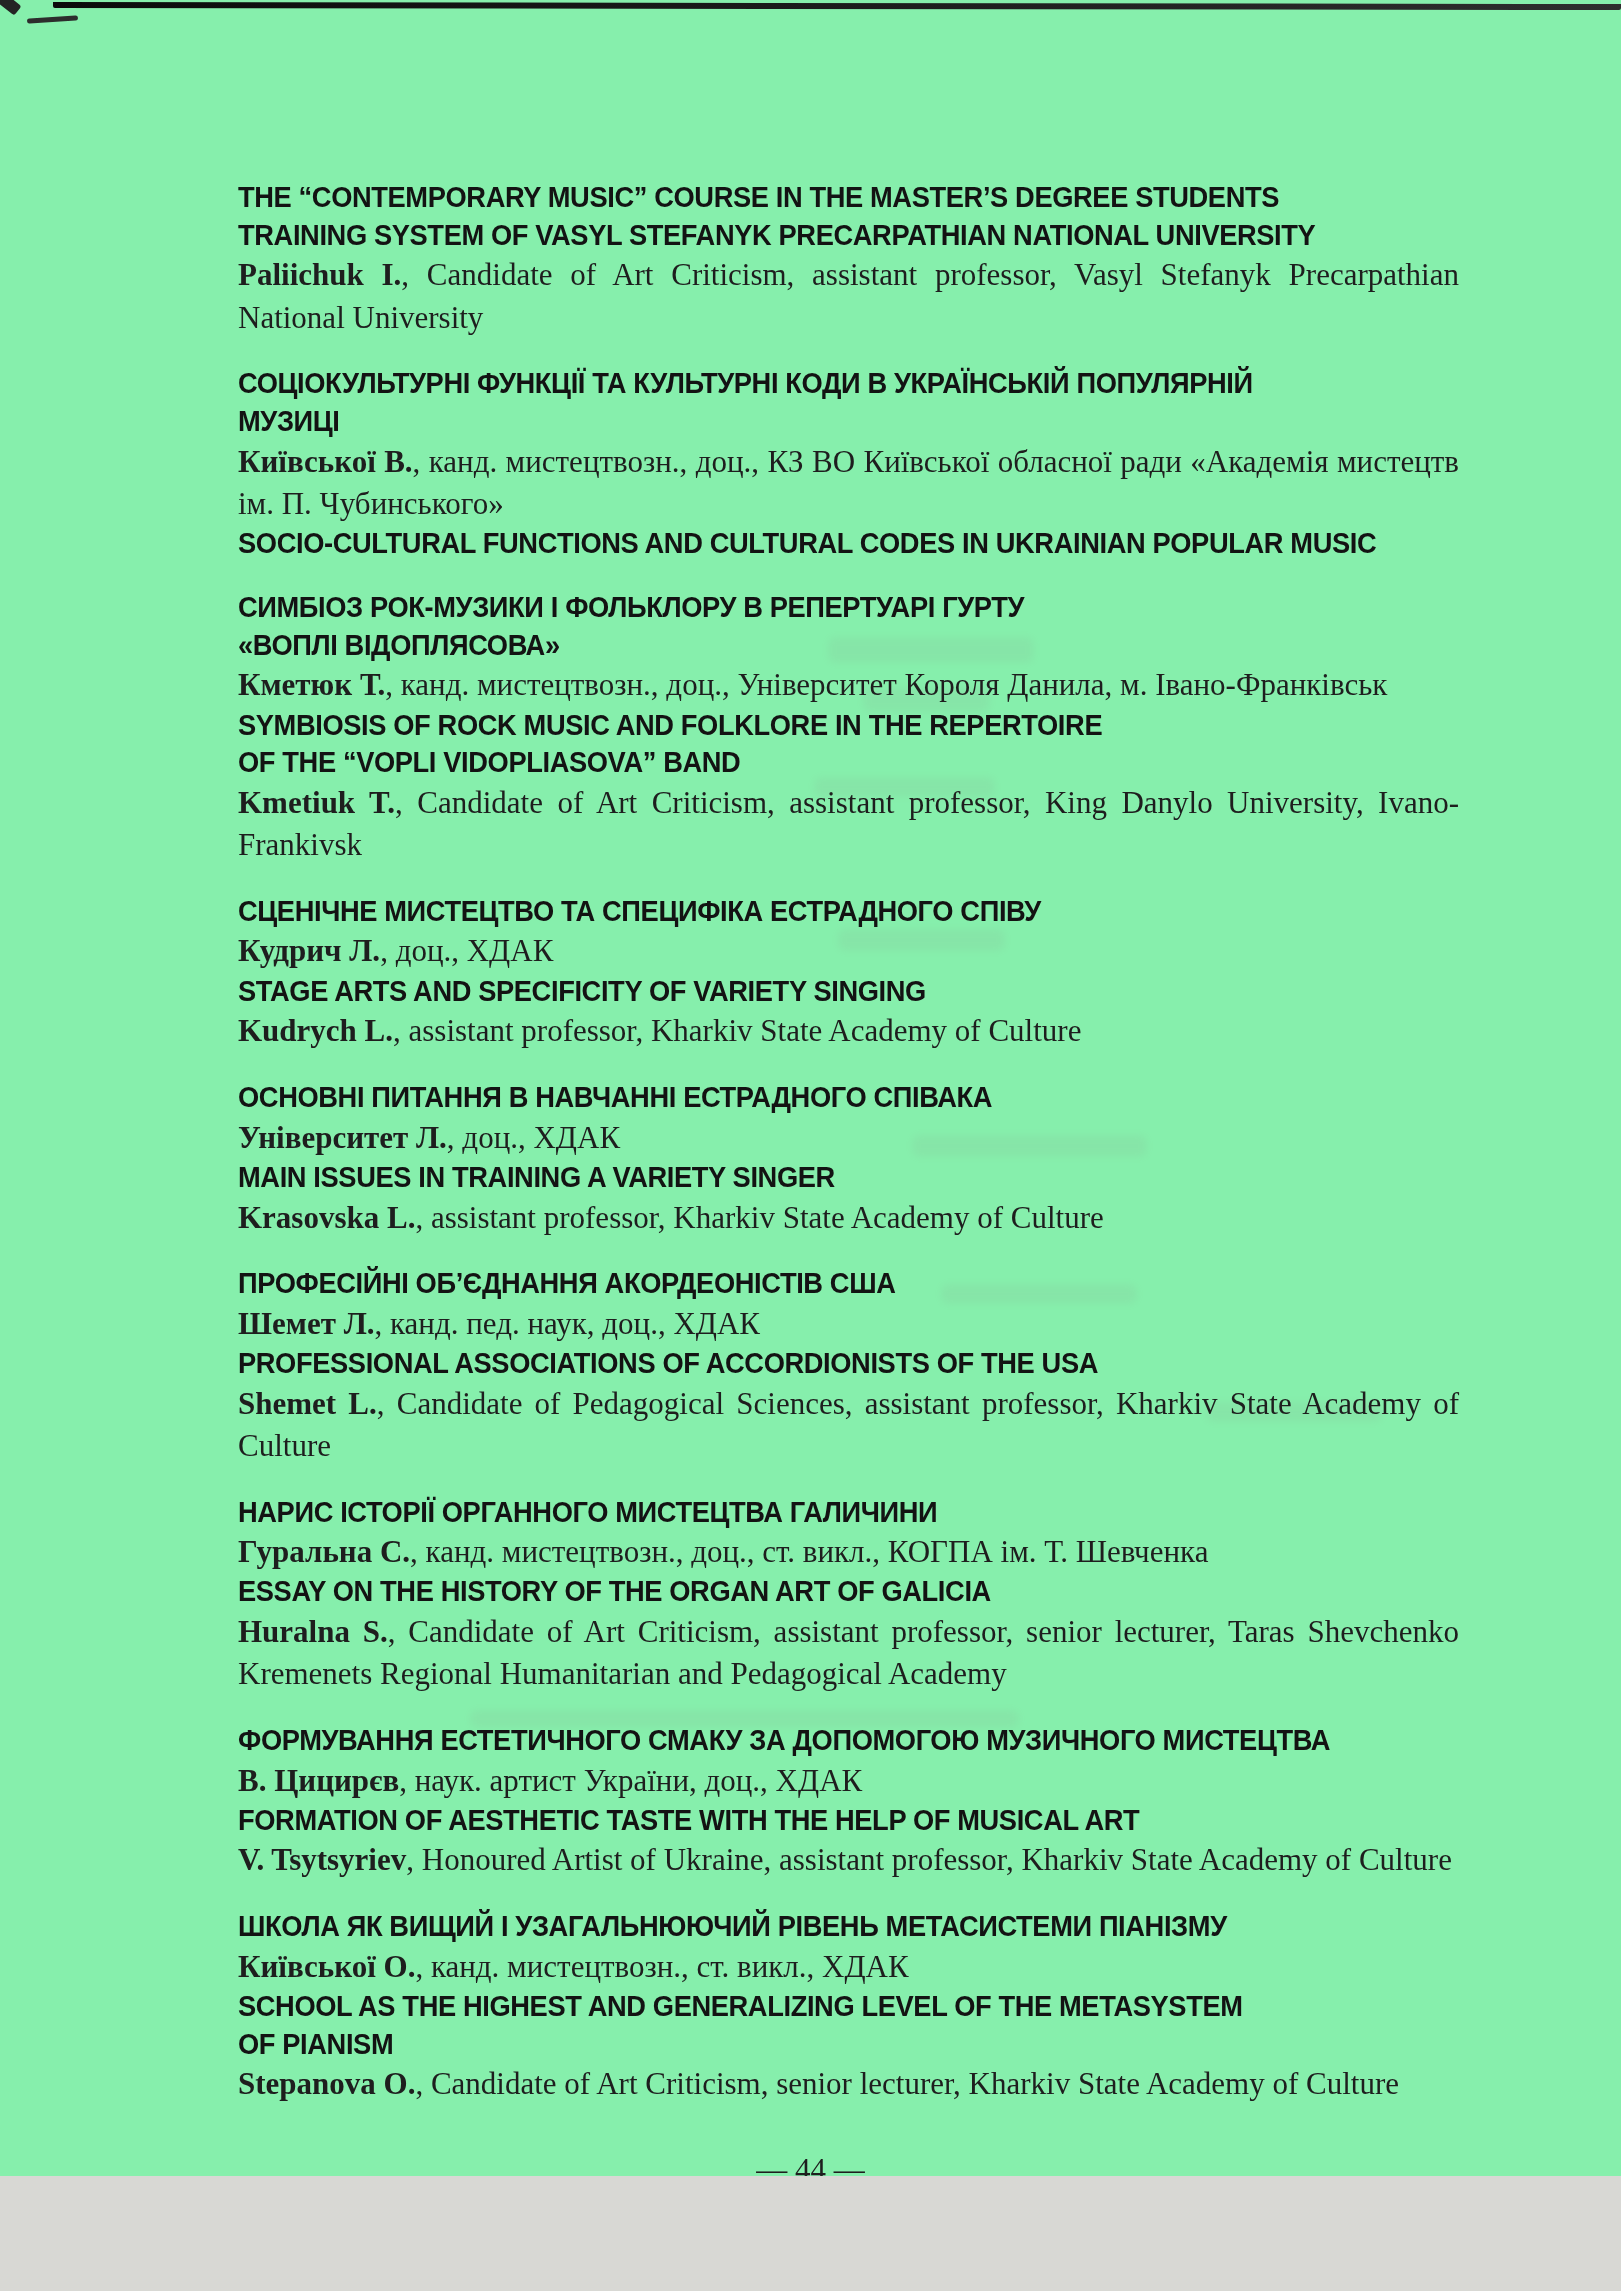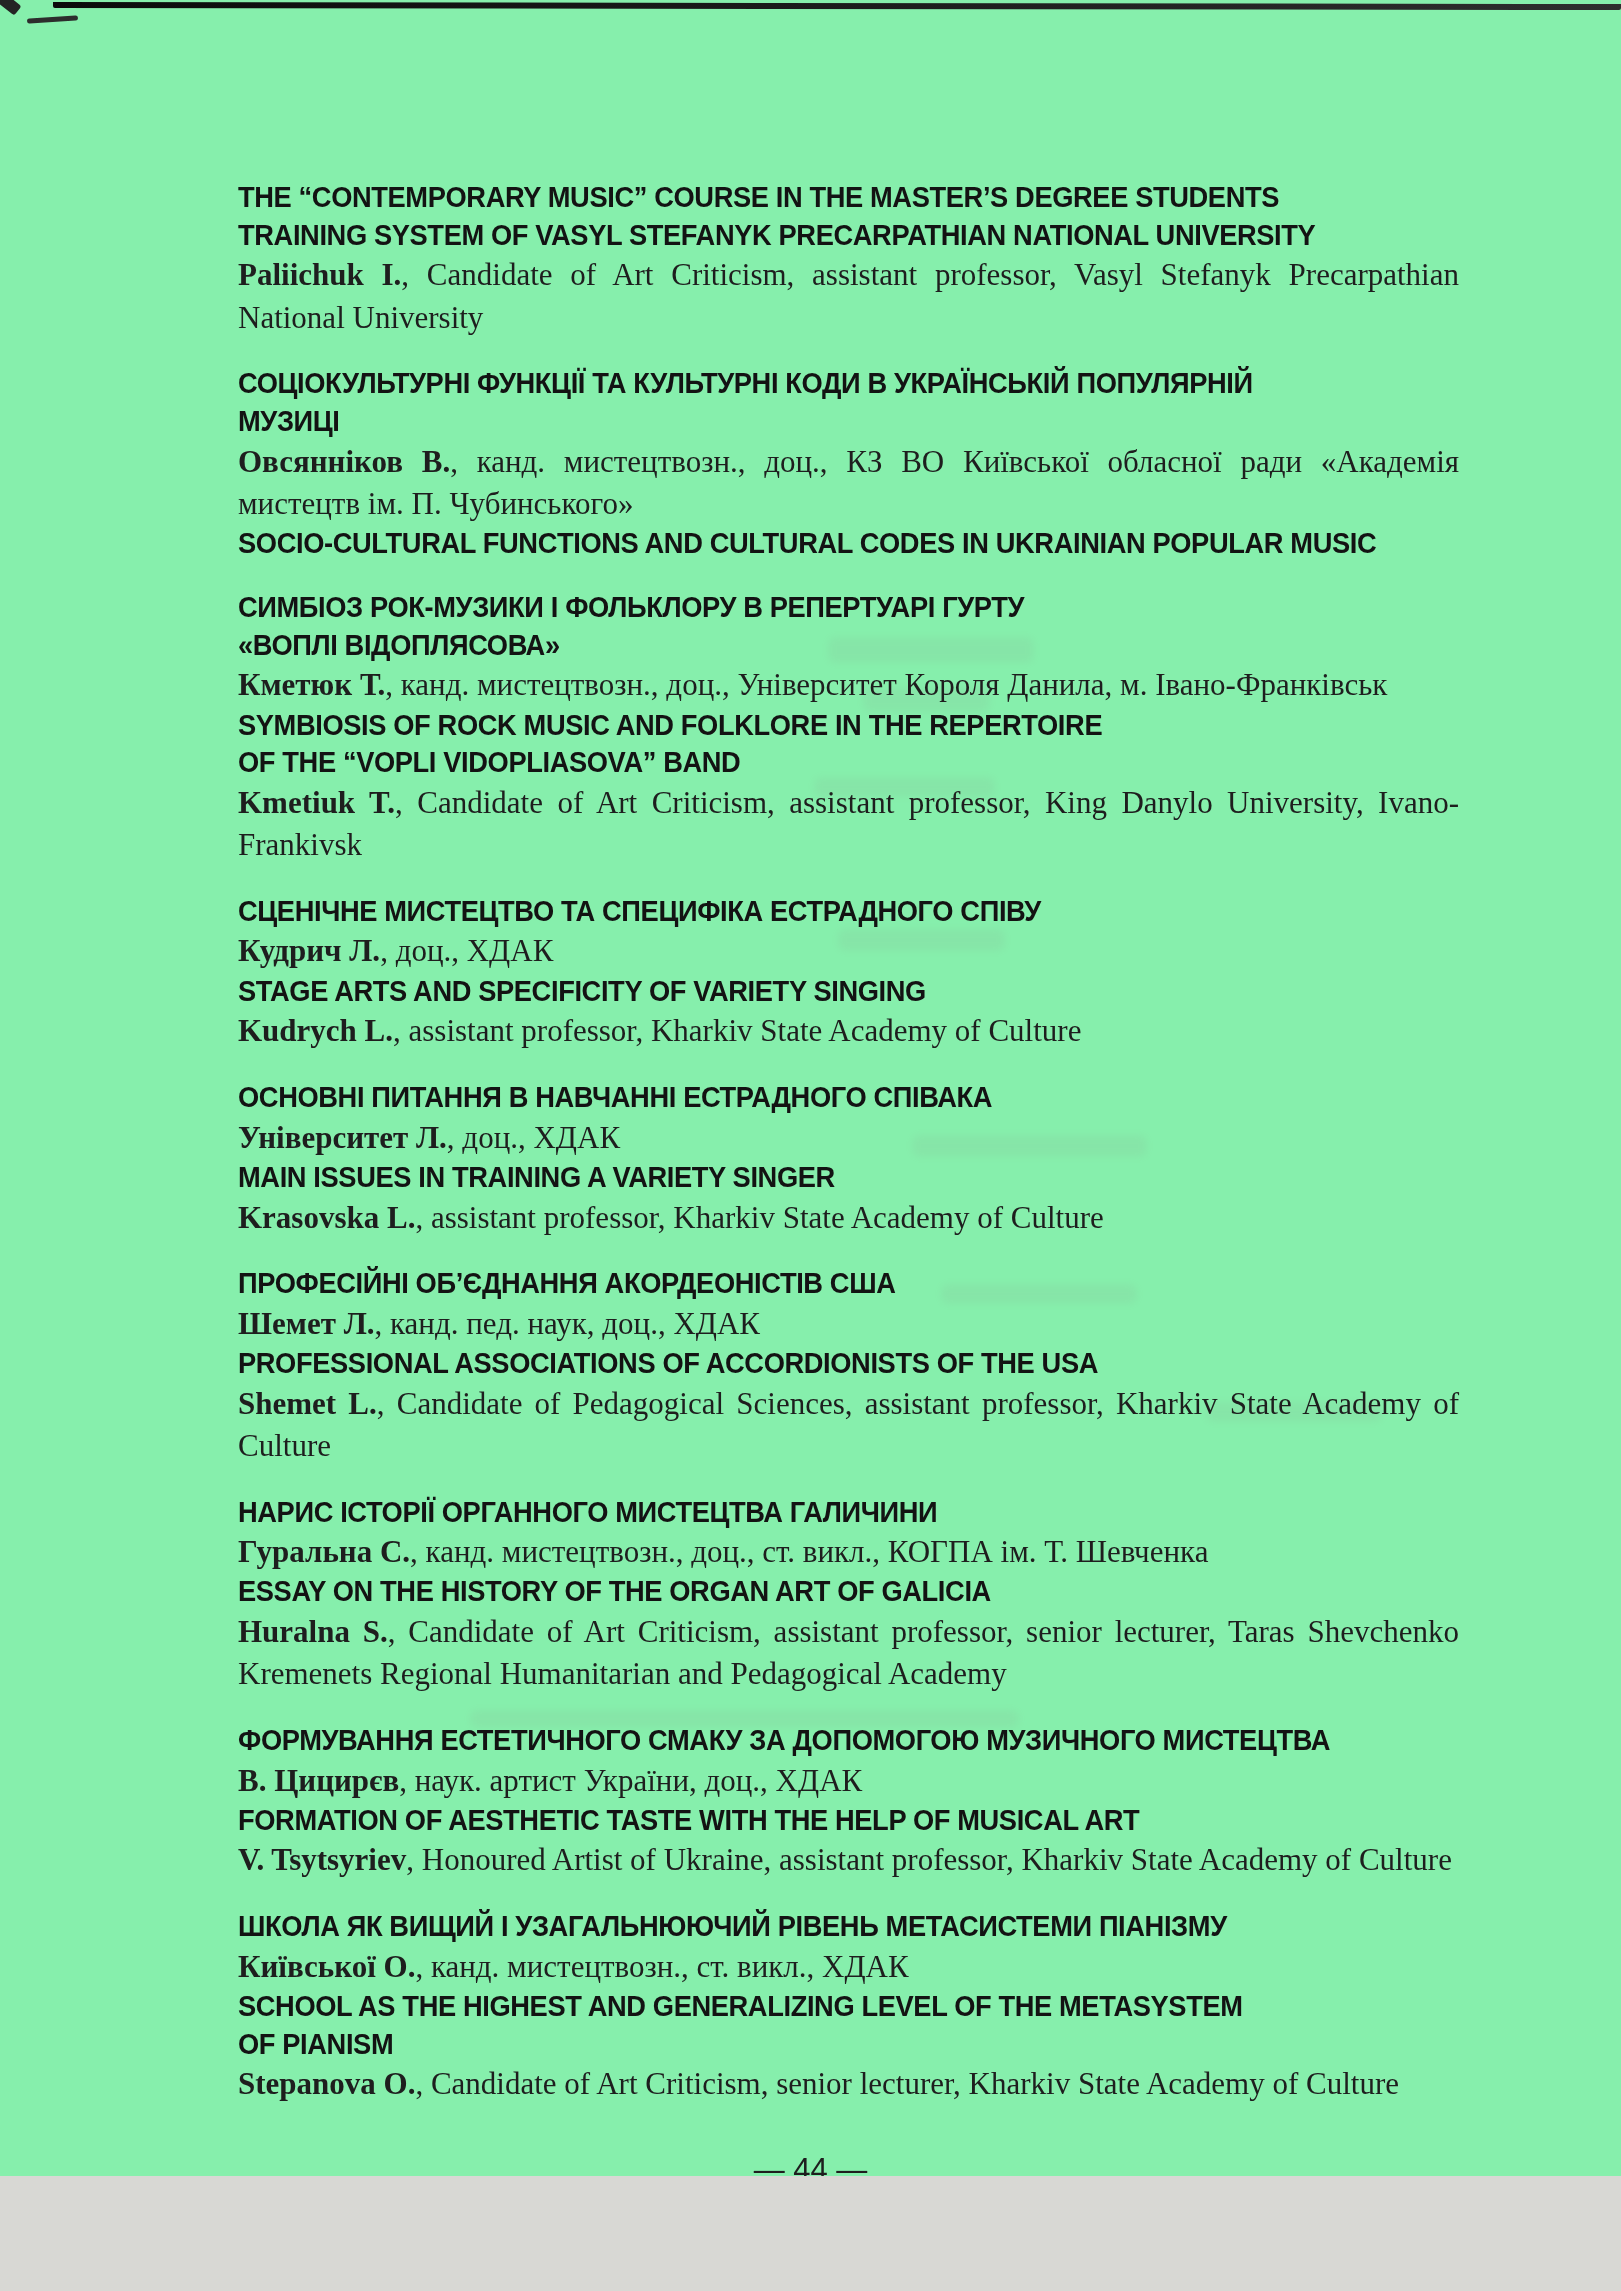--- a/index.html
+++ b/index.html
@@ -68,21 +68,21 @@
     color: #1e1e1e;
   }
   .byline .author {
     font-weight: 700;
   }
   .page-number {
     position: absolute;
     left: 0; right: 0;
     top: 2152px;
     text-align: center;
-    font-family: Liberation Sans, sans-serif;
+    font-family: Liberation Serif, serif;
     font-size: 31px;
     color: #1e1e1e;
   }
 </style>
 </head>
 <body>
 
 <div class="page">
 
   <div class="artifact artifact-top-line"></div>
@@ -101,21 +101,21 @@
   <div class="content">
     <div>
         <div class="entry">
           <div class="title">THE “CONTEMPORARY MUSIC” COURSE IN THE MASTER’S DEGREE STUDENTS
 TRAINING SYSTEM OF VASYL STEFANYK PRECARPATHIAN NATIONAL UNIVERSITY</div>
           <p class="byline"><span class="author">Paliichuk I.</span><span>, Candidate of Art Criticism, assistant professor, Vasyl Stefanyk Precarpathian National University</span></p>
         </div>
         <div class="entry">
           <div class="title">СОЦІОКУЛЬТУРНІ ФУНКЦІЇ ТА КУЛЬТУРНІ КОДИ В УКРАЇНСЬКІЙ ПОПУЛЯРНІЙ
 МУЗИЦІ</div>
-          <p class="byline"><span class="author">Овсянніков В.</span><span>, канд. мистецтвозн., доц., КЗ ВО Київської обласної ради «Академія мистецтв ім. П. Чубинського»</span></p>
+          <p class="byline"><span class="author">Київської В.</span><span>, канд. мистецтвозн., доц., КЗ ВО Київської обласної ради «Академія мистецтв ім. П. Чубинського»</span></p>
           <div class="title">SOCIO-CULTURAL FUNCTIONS AND CULTURAL CODES IN UKRAINIAN POPULAR MUSIC</div>
         </div>
         <div class="entry">
           <div class="title">СИМБІОЗ РОК-МУЗИКИ І ФОЛЬКЛОРУ В РЕПЕРТУАРІ ГУРТУ
 «ВОПЛІ ВІДОПЛЯСОВА»</div>
           <p class="byline"><span class="author">Кметюк Т.</span><span>, канд. мистецтвозн., доц., Університет Короля Данила, м. Івано-Франківськ</span></p>
           <div class="title">SYMBIOSIS OF ROCK MUSIC AND FOLKLORE IN THE REPERTOIRE
 OF THE “VOPLI VIDOPLIASOVA” BAND</div>
           <p class="byline"><span class="author">Kmetiuk T.</span><span>, Candidate of Art Criticism, assistant professor, King Danylo University, Ivano-Frankivsk</span></p>
         </div>

